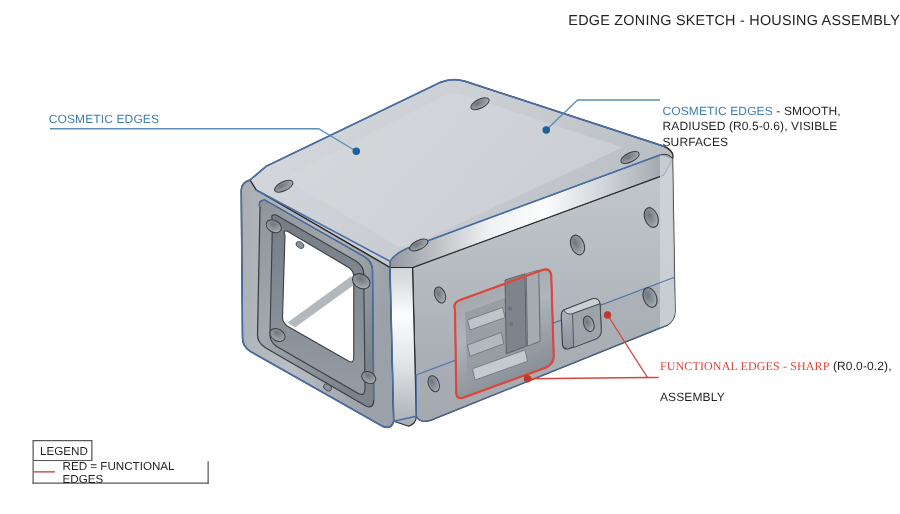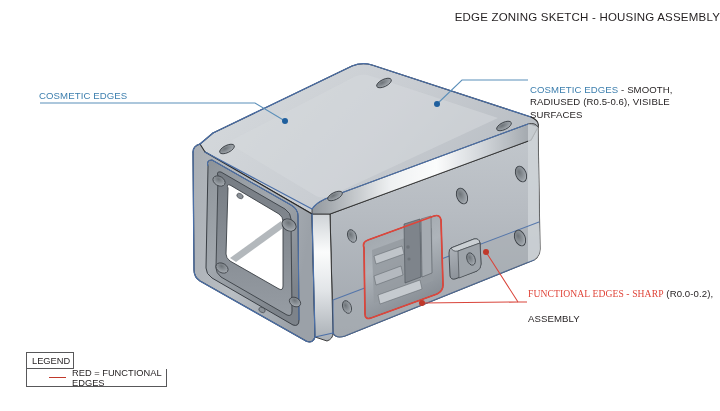--- a/index.html
+++ b/index.html
@@ -77,21 +77,21 @@
     color: #231f20;
   }
   #legend-row {
     width: 141px;
     height: 18px;
     border: 1px solid #58585a;
     border-top: none;
     box-sizing: border-box;
     display: flex;
     align-items: center;
-    padding-left: 22px;
+    padding-left: 0;
     background: #fff;
     font-size: 9.3px;
     color: #231f20;
   }
   #legend-swatch {
     width: 17px;
     height: 0;
     border-top: 1.4px solid #c0392b;
     margin-right: 6px;
     flex: none;

